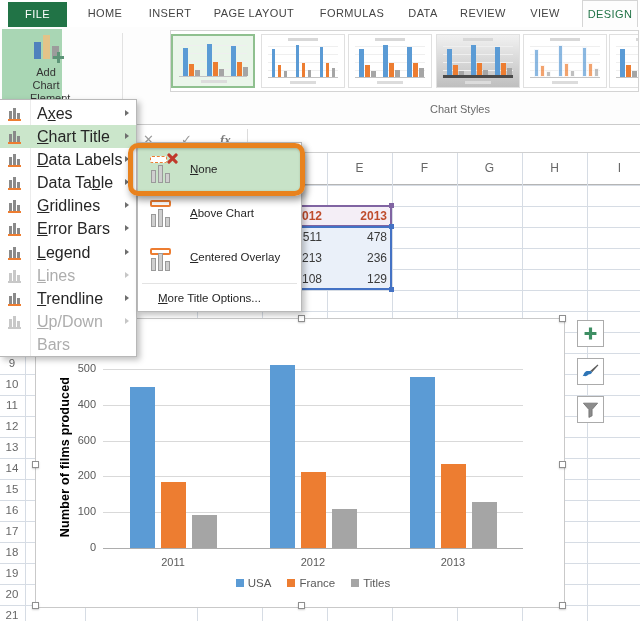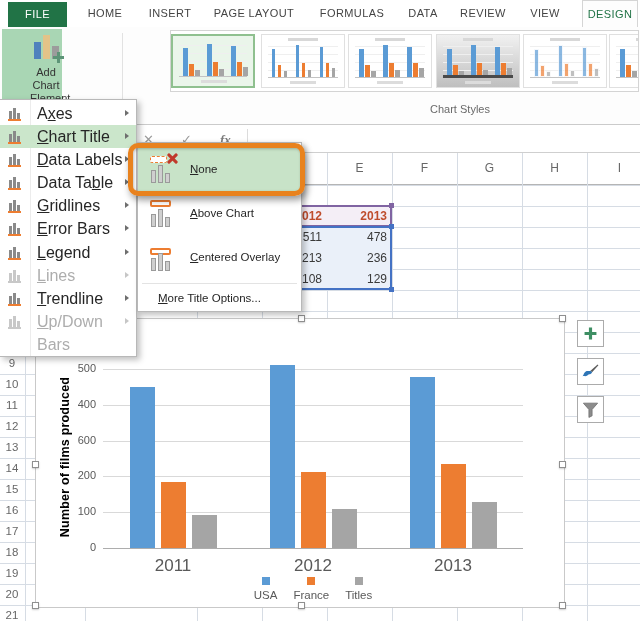--- a/index.html
+++ b/index.html
@@ -77,23 +77,23 @@
   .selhandle{position:absolute;width:5px;height:5px;}
 
   
   #chart{position:absolute;left:35px;top:318px;width:530px;height:290px;background:#fff;border:1px solid #c9c9c9;z-index:2;}
   .handle{position:absolute;width:7px;height:7px;background:#fff;border:1px solid #8f8f8f;box-shadow:0 1px 2px rgba(0,0,0,.2);}
   #ylabel{position:absolute;left:-71px;top:131px;width:200px;text-align:center;font-size:12.5px;font-weight:bold;color:#000;transform:rotate(-90deg);letter-spacing:.2px;}
   .cgrid{position:absolute;height:1px;background:#d9d9d9;}
   .caxis{position:absolute;height:1px;background:#adadad;}
   .ytick{position:absolute;width:40px;text-align:right;font-size:11px;color:#595959;}
   .cbar{position:absolute;}
-  .xlab{position:absolute;width:70px;text-align:center;font-size:17px;color:#595959;}
+  .xlab{position:absolute;width:70px;text-align:center;font-size:11px;color:#595959;}
   #legend{position:absolute;left:67px;top:258px;width:420px;display:flex;justify-content:center;gap:16px;font-size:11.5px;color:#595959;}
-  .leg-item{display:flex;align-items:center;gap:4px;flex-direction:column;}
+  .leg-item{display:flex;align-items:center;gap:4px;}
   .leg-sw{width:8px;height:8px;display:inline-block;}
 
   
   .ctool{position:absolute;left:577px;width:27px;height:27px;background:#fff;border:1px solid #ababab;z-index:3;display:flex;align-items:center;justify-content:center;}
 
   
   #menu{position:absolute;left:0;top:99px;width:137px;height:258px;background:#fff;border:1px solid #b8b8b8;border-left:none;
     box-shadow:3px 3px 6px rgba(0,0,0,.25);z-index:5;padding:2px 0;}
   #menu::before{content:"";position:absolute;left:30px;top:0;bottom:0;width:1px;background:#ececec;}
   .menu-item{position:relative;height:23.1px;line-height:23.1px;padding-left:37px;font-size:16px;color:#262626;cursor:default;}

